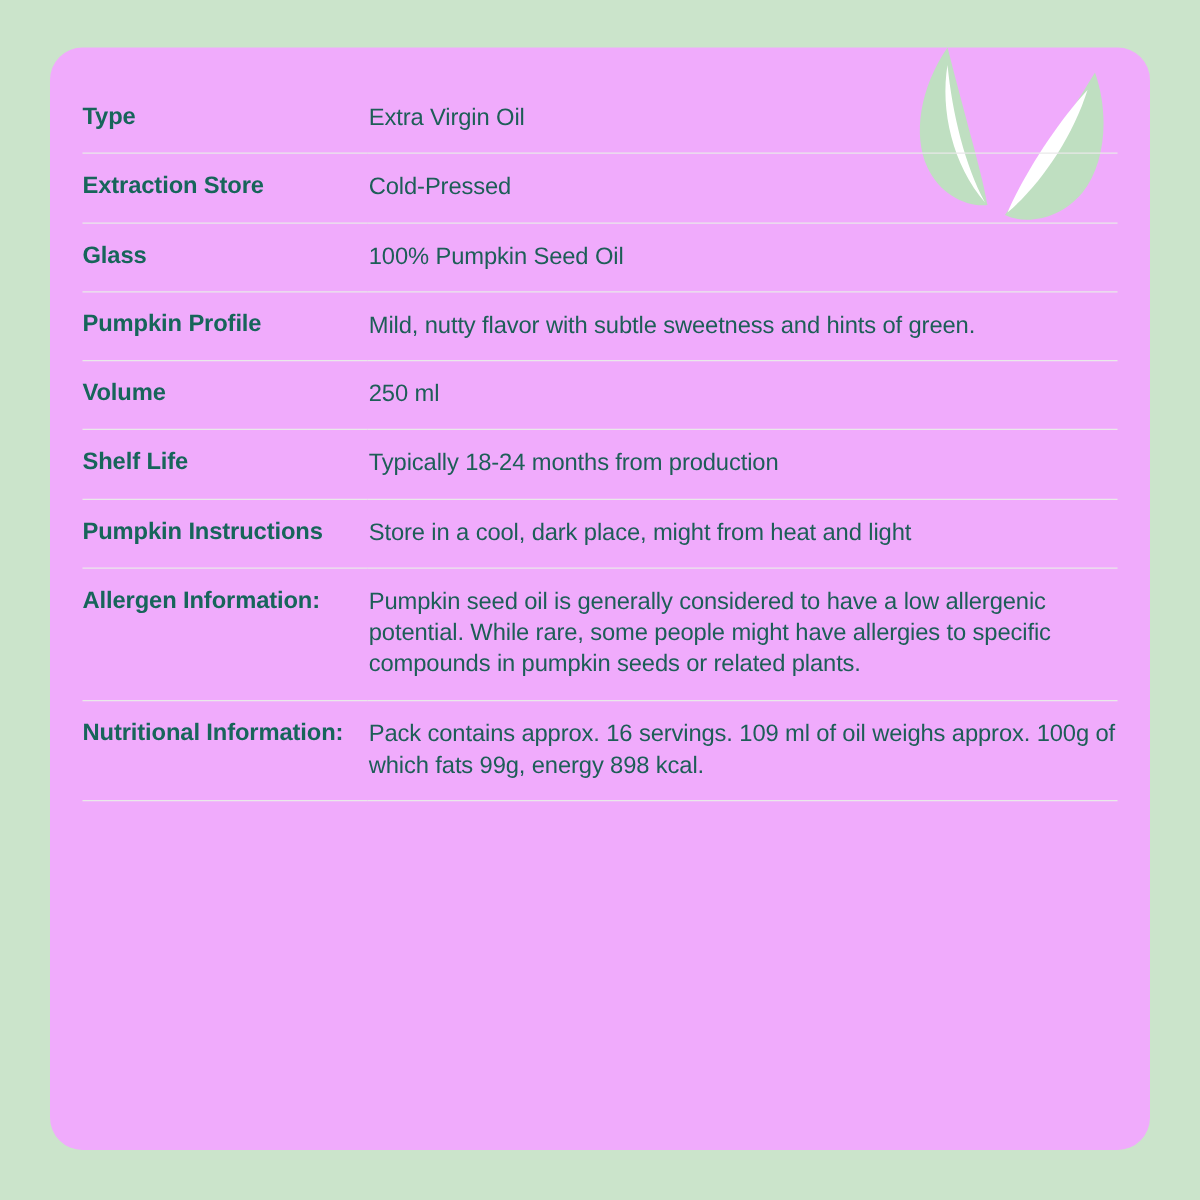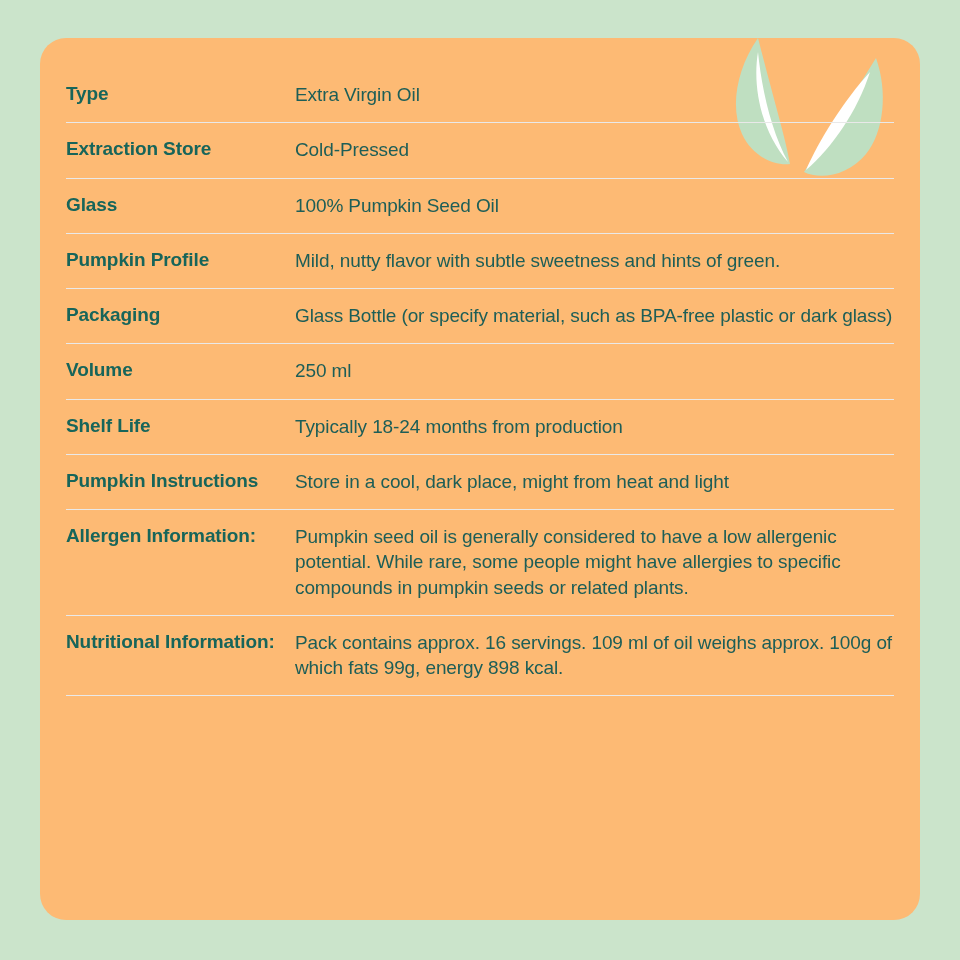--- a/index.html
+++ b/index.html
@@ -21,21 +21,21 @@
     height: 960px;
     box-sizing: border-box;
   }
 
   .spec-card {
     position: absolute;
     left: 40px;
     top: 38px;
     width: 880px;
     height: 882px;
-    background: #fdba74;
+    background: #f0abfc;
     border-radius: 26px;
     overflow: hidden;
     box-sizing: border-box;
   }
 
   
   .brand-logo {
     position: absolute;
     right: 22px;
     top: -2px;
@@ -120,24 +120,20 @@
         </tr>
         <tr class="spec-row">
           <td class="spec-label">Glass</td>
           <td class="spec-value">100% Pumpkin Seed Oil</td>
         </tr>
         <tr class="spec-row">
           <td class="spec-label">Pumpkin Profile</td>
           <td class="spec-value">Mild, nutty flavor with subtle sweetness and hints of green.</td>
         </tr>
         <tr class="spec-row">
-          <td class="spec-label">Packaging</td>
-          <td class="spec-value">Glass Bottle (or specify material, such as BPA-free plastic or dark glass)</td>
-        </tr>
-        <tr class="spec-row">
           <td class="spec-label">Volume</td>
           <td class="spec-value">250 ml</td>
         </tr>
         <tr class="spec-row">
           <td class="spec-label">Shelf Life</td>
           <td class="spec-value">Typically 18-24 months from production</td>
         </tr>
         <tr class="spec-row">
           <td class="spec-label">Pumpkin Instructions</td>
           <td class="spec-value">Store in a cool, dark place, might from heat and light</td>

